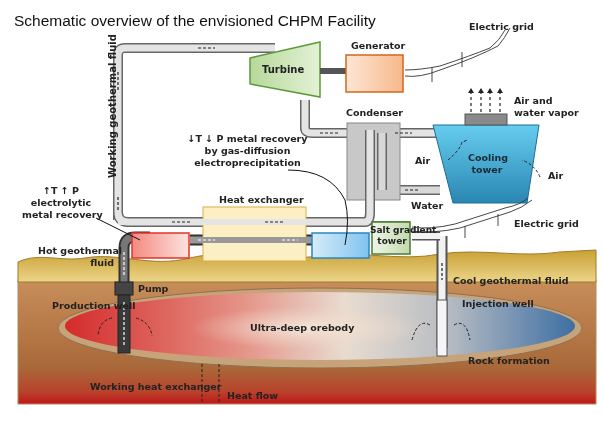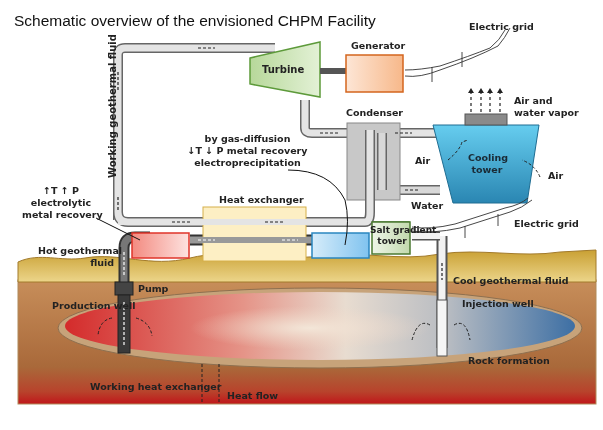--- a/index.html
+++ b/index.html
@@ -208,32 +208,33 @@
   <div>Air and</div>
   <div>water vapor</div>
 </div>
 <div class="lbl" style="left:415px;top:155px;">Air</div>
 <div class="lbl" style="left:548px;top:170px;">Air</div>
 <div class="lbl" style="left:411px;top:200px;">Water</div>
 
 <div class="vert">Working geothermal fluid</div>
 
 <div class="lbl c" style="left:185px;top:133px;width:125px;">
+  <div>↓T ↓ P metal recovery</div>
   <div>by gas-diffusion</div>
-  <div>↓T ↓ P metal recovery</div>
   <div>electroprecipitation</div>
 </div>
 <div class="lbl c" style="left:22px;top:185px;width:78px;">
   <div>↑T ↑ P</div>
   <div>electrolytic</div>
   <div>metal recovery</div>
 </div>
 <div class="lbl" style="left:38px;top:245px;text-align:right;width:76px;">
   <div>Hot geothermal</div>
   <div>fluid</div>
 </div>
 <div class="lbl" style="left:453px;top:275px;">Cool geothermal fluid</div>
 <div class="lbl" style="left:52px;top:300px;">Production well</div>
 <div class="lbl" style="left:462px;top:298px;">Injection well</div>
+<div class="lbl" style="left:250px;top:322px;">Ultra-deep orebody</div>
 <div class="lbl" style="left:468px;top:355px;">Rock formation</div>
 <div class="lbl" style="left:90px;top:381px;">Working heat exchanger</div>
 <div class="lbl" style="left:227px;top:390px;">Heat flow</div>
 </div>
 
 </body></html>

